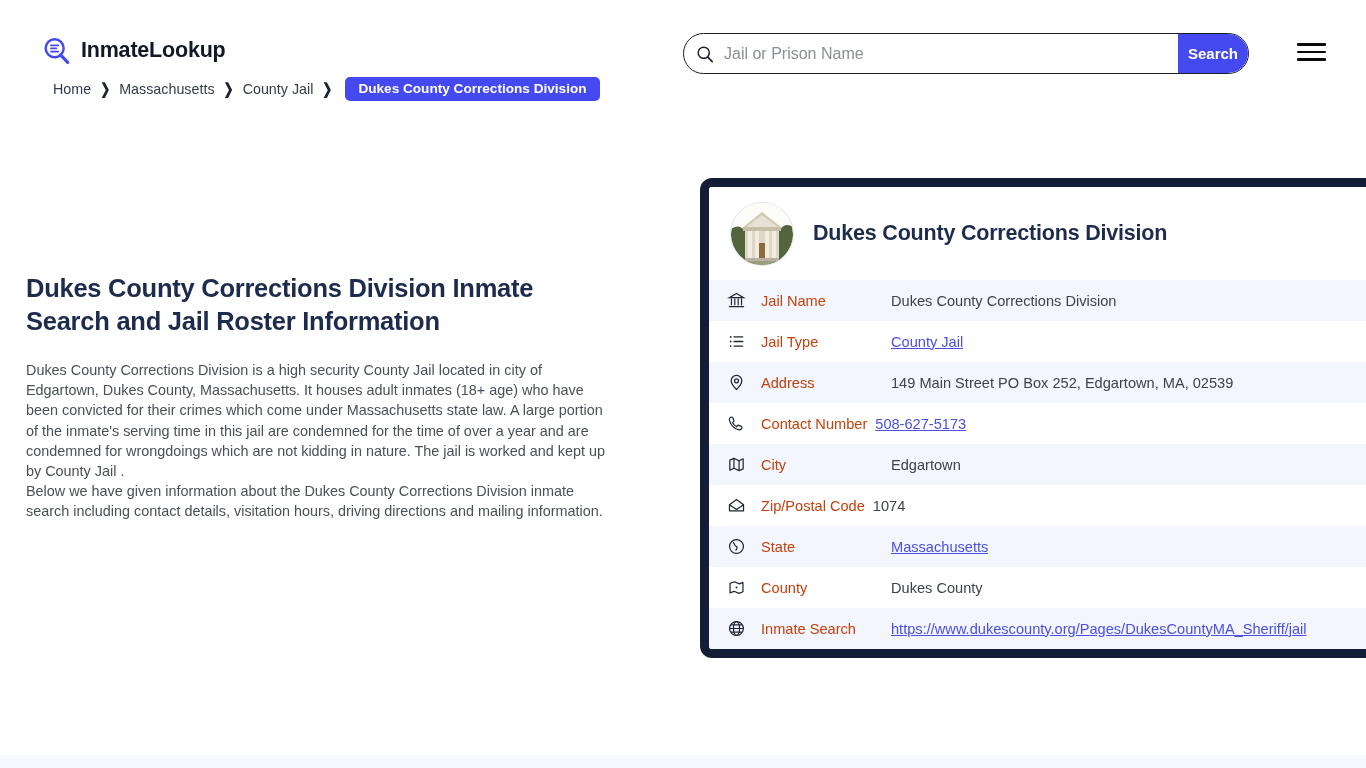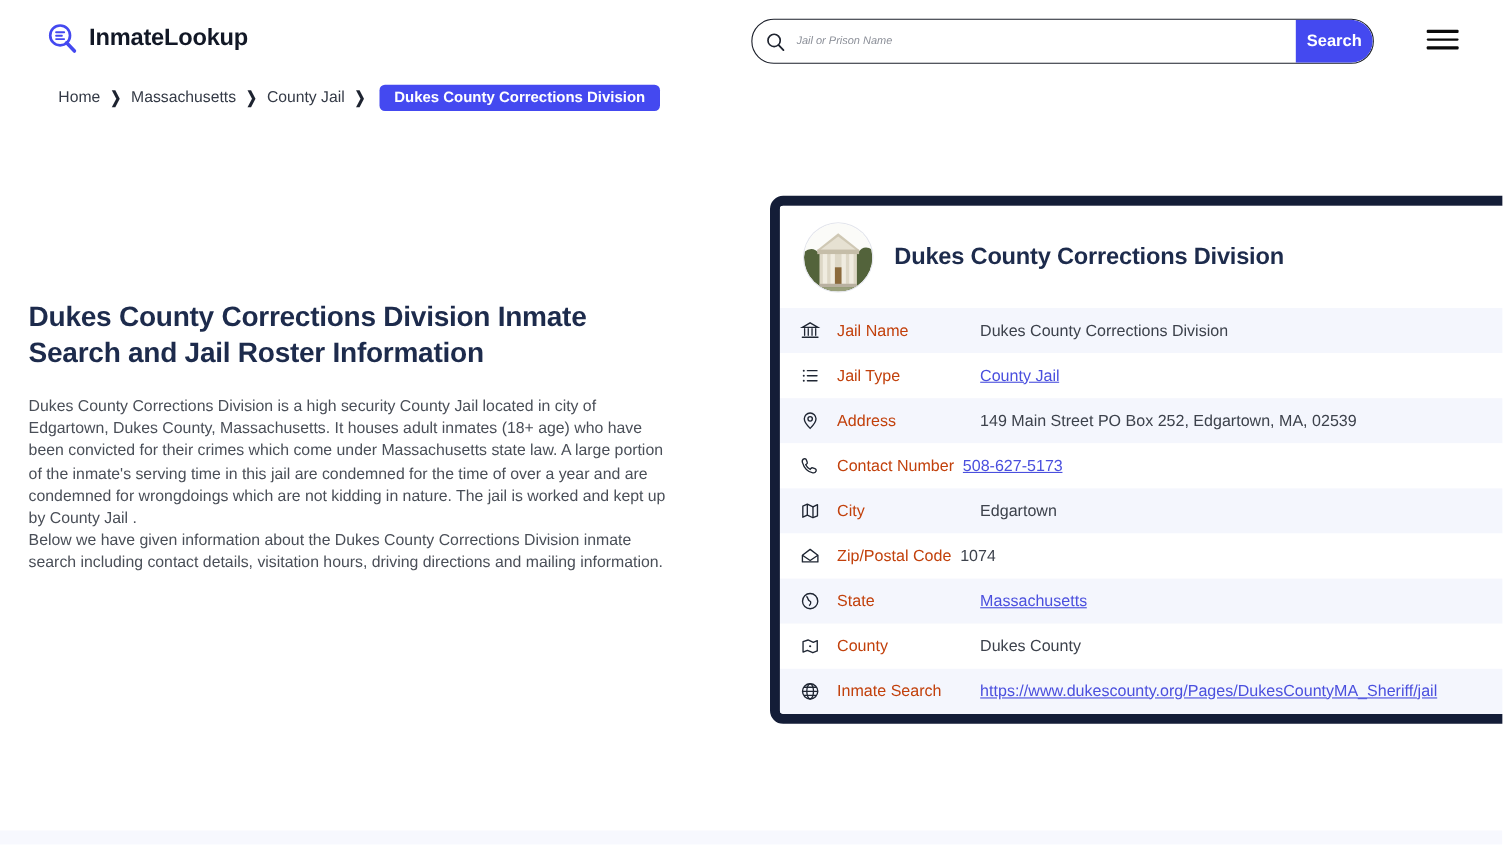--- a/index.html
+++ b/index.html
@@ -27,21 +27,21 @@
     left: 0;
     top: 755px;
     width: 1366px;
     height: 13px;
     background: #f7f8fe;
   }
 
   
   .header {
     position: absolute;
-    left: 0; top: 0;
+    left: 0; top: 16px;
     width: 1366px;
     height: 74px;
     background: #ffffff;
   }
 
   .logo {
     position: absolute;
     left: 42px;
     top: 20px;
     display: flex;
@@ -80,25 +80,24 @@
     width: 18px; height: 18px;
     flex: 0 0 auto;
     display: block;
   }
   .search-input {
     flex: 1 1 auto;
     border: none;
     outline: none;
     height: 100%;
     font-family: "Liberation Sans", sans-serif;
-    font-size: 10px;
+    font-size: 16px;
     color: #2c2f38;
     padding: 0 10px;
     background: transparent;
-    font-style: italic;
   }
   .search-input::placeholder { color: #8b8f98; }
   .search-btn {
     flex: 0 0 auto;
     width: 70px;
     height: 100%;
     background: #4449f0;
     color: #ffffff;
     border: none;
     font-family: "Liberation Sans", sans-serif;

